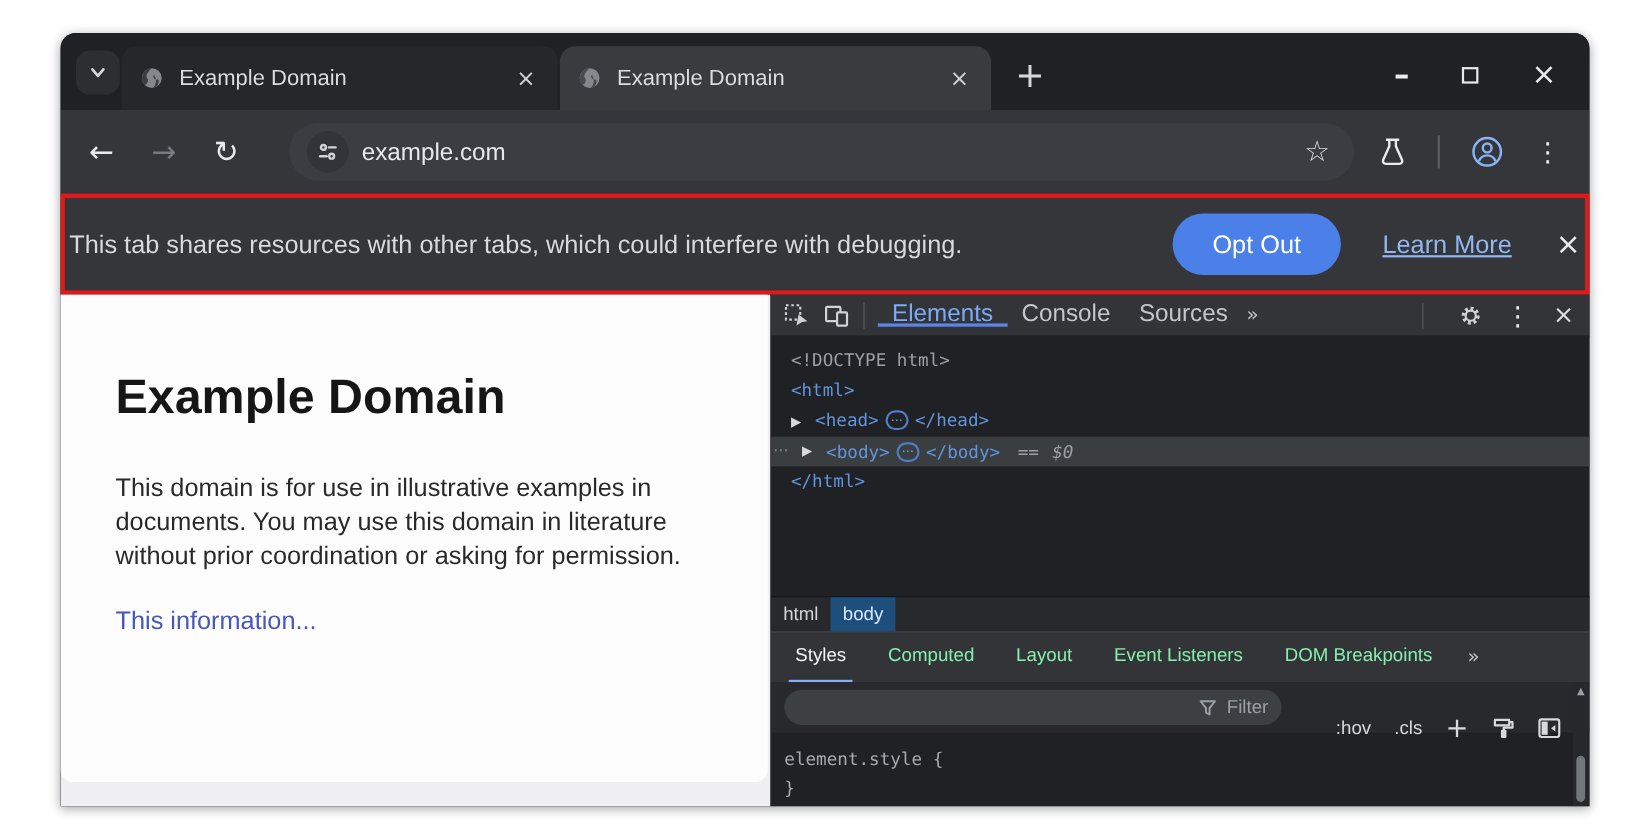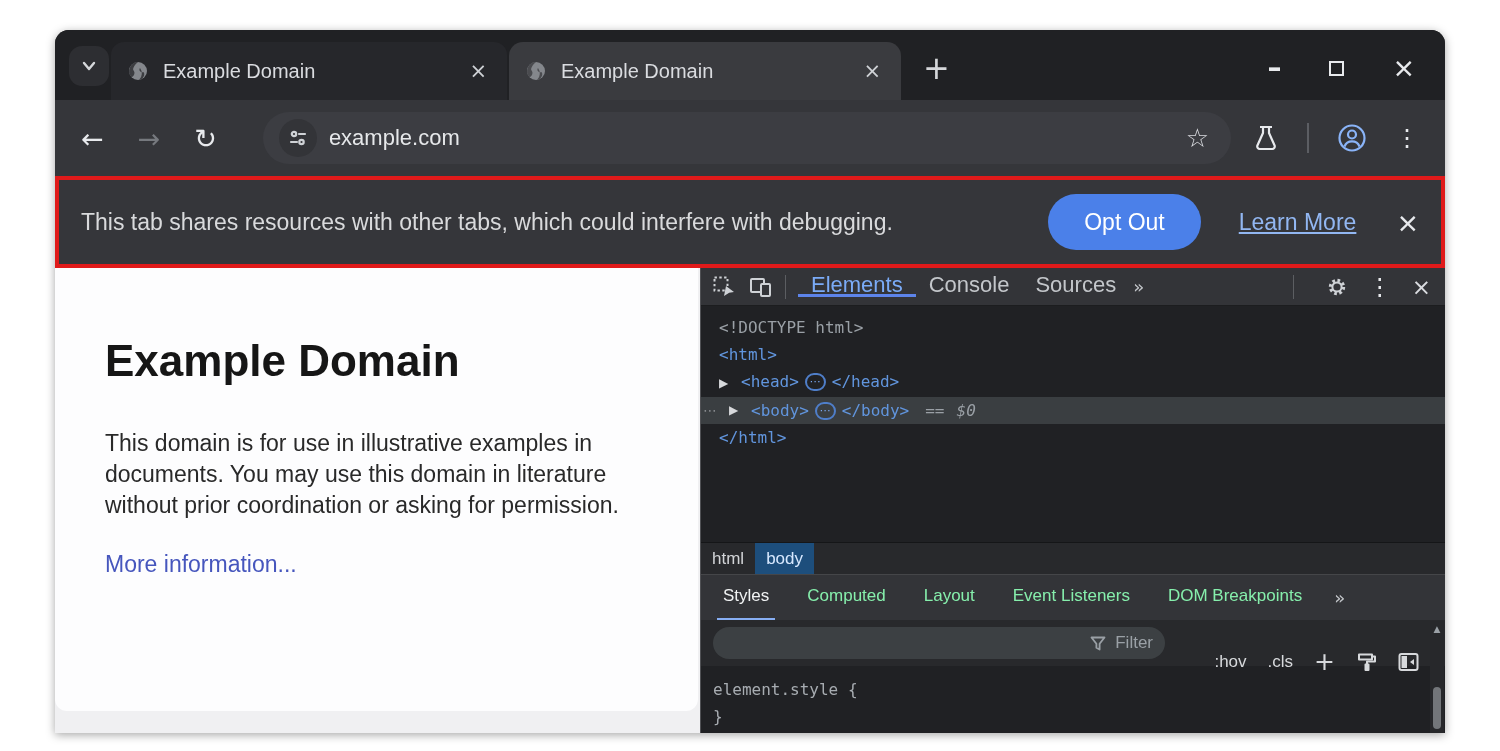--- a/index.html
+++ b/index.html
@@ -31,21 +31,21 @@
   .omnibox { flex:1; height:52px; margin:0 22px 0 12px; background:#3c3d42; border-radius:26px;
              display:flex; align-items:center; padding:0 16px; }
   .site-info { width:38px; height:38px; border-radius:50%; background:#333438; display:flex; align-items:center; justify-content:center; margin-right:12px; }
   .url-text { font-size:22px; color:#e6e8ea; flex:1; }
   .star { font-size:26px; color:#dadce0; margin-right:6px; }
   .tb-right { display:flex; align-items:center; gap:28px; }
   .tb-divider { width:2px; height:30px; background:#5c5e63; }
   .dots { font-size:24px; color:#e8eaed; }
 
   
-  .infobar { height:92px; background:#35363a; border:4px solid #e01a1a; display:flex; align-items:center; padding:0 22px; }
+  .infobar { height:92px; background:#35363a; border:4px solid #e01a1a; display:flex; align-items:center; padding:0 4px; }
   .infobar-msg { font-size:23px; color:#d9dadc; margin-right:auto; }
   .optout-btn { height:56px; padding:0 36px; border-radius:28px; background:#4b80e9; color:#ffffff;
                 font-size:23px; display:flex; align-items:center; }
   .learnmore { font-size:23px; color:#92b7f2; text-decoration:underline; margin:0 40px 0 38px; }
   .infobar-close { font-size:27px; color:#e8eaed; }
 
   
   .content { display:flex; height:465px; }
   .page { position:relative; width:645px; background:#f0f0f2; }
   .page-card { position:absolute; left:0; top:0; width:643px; height:443px; background:#fdfdfe; border-radius:0 0 12px 12px; }
@@ -191,21 +191,21 @@
     <a class="learnmore">Learn More</a>
     <span class="infobar-close glyph">×</span>
   </div>
 
   <div class="content">
 
     <div class="page">
       <div class="page-card">
         <h1 class="page-h1">Example Domain</h1>
         <p class="page-p">This domain is for use in illustrative examples in documents. You may use this domain in literature without prior coordination or asking for permission.</p>
-        <a class="page-link">More information...</a>
+        <a class="page-link">This information...</a>
       </div>
     </div>
 
     <div class="devtools">
 
       <div class="dt-topbar">
         <div class="dt-tools">
           <span>
             <svg width="22" height="22" viewBox="0 0 22 22">
               <rect x="1.5" y="1.5" width="13" height="13" fill="none" stroke="#cfd2d6" stroke-width="2" stroke-dasharray="2.4 2.4"></rect>

